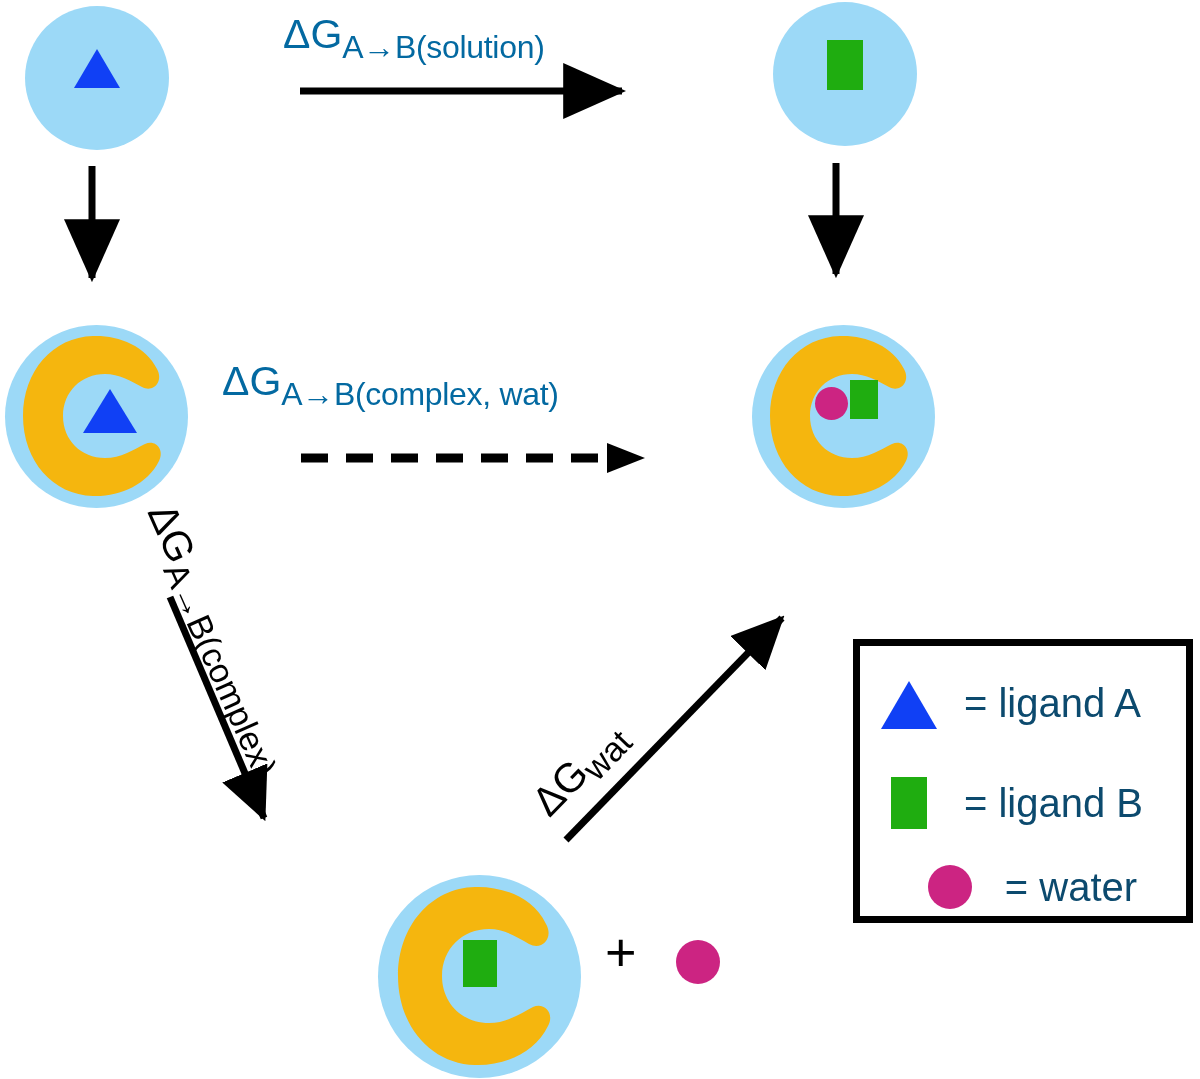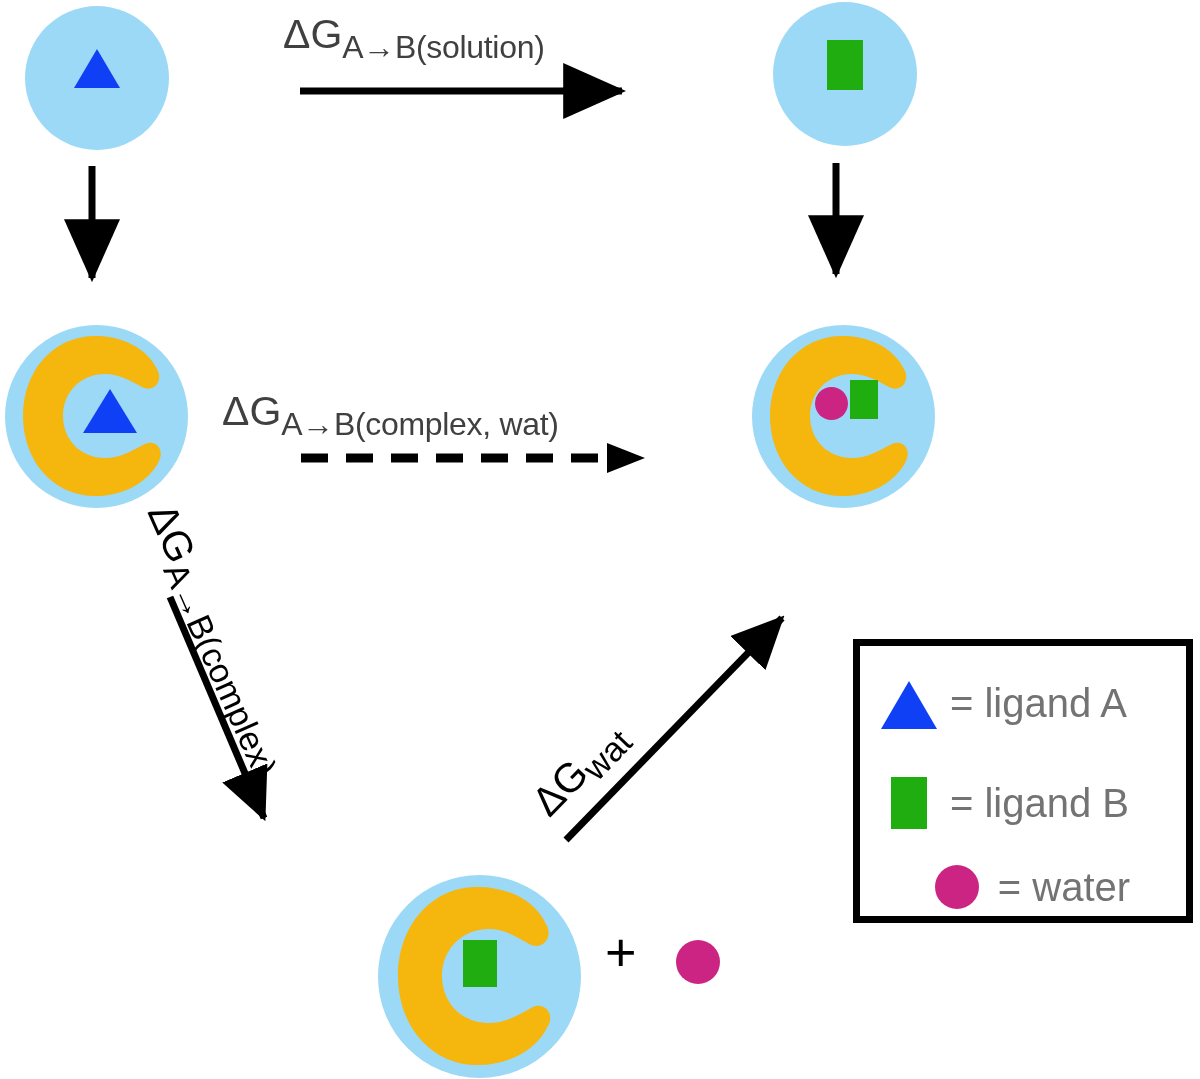--- a/index.html
+++ b/index.html
@@ -33,21 +33,21 @@
   }
   .ligand-square {
     position: absolute;
   }
   .water-circle {
     position: absolute;
     border-radius: 50%;
   }
   .label {
     position: absolute;
-    color: #404040;
+    color: #0369a1;
     white-space: nowrap;
     line-height: 1;
   }
   .label sub {
     font-size: 0.78em;
     vertical-align: baseline;
     position: relative;
     top: 0.30em;
     letter-spacing: -0.3px;
   }
@@ -72,23 +72,23 @@
   }
   .legend-swatch {
     position: relative;
     width: 62px;
     display: flex;
     justify-content: center;
     align-items: center;
   }
   .legend-text {
     font-size: 40px;
-    color: #737373;
+    color: #0c4a6e;
     white-space: nowrap;
-    margin-left: 10px;
+    margin-left: 24px;
   }
   svg.overlay {
     position: absolute;
     left: 0;
     top: 0;
     width: 1200px;
     height: 1079px;
     pointer-events: none;
   }
   .rot-label {
@@ -207,21 +207,21 @@
 
     <g>
       <line x1="566" y1="840" x2="782" y2="618" stroke="#000000" stroke-width="7" marker-end="url(#ah2)"></line>
     </g>
   </svg>
 
   <div class="label dg-main" style="left:283px; top:14px;">
     <span>ΔG</span><sub>A→B(solution)</sub>
   </div>
 
-  <div class="label dg-main" style="left:222px; top:361px;margin-top:30px;">
+  <div class="label dg-main" style="left:222px; top:361px;">
     <span>ΔG</span><sub>A→B(complex, wat)</sub>
   </div>
 
   <div class="rot-label" style="left:178px; top:498px; transform: rotate(66deg);">
     <span>ΔG</span><sub>A→B(complex)</sub>
   </div>
 
   <div class="rot-label" style="left:525px; top:795px; transform: rotate(-46deg);">
     <span>ΔG</span><sub>wat</sub>
   </div>

